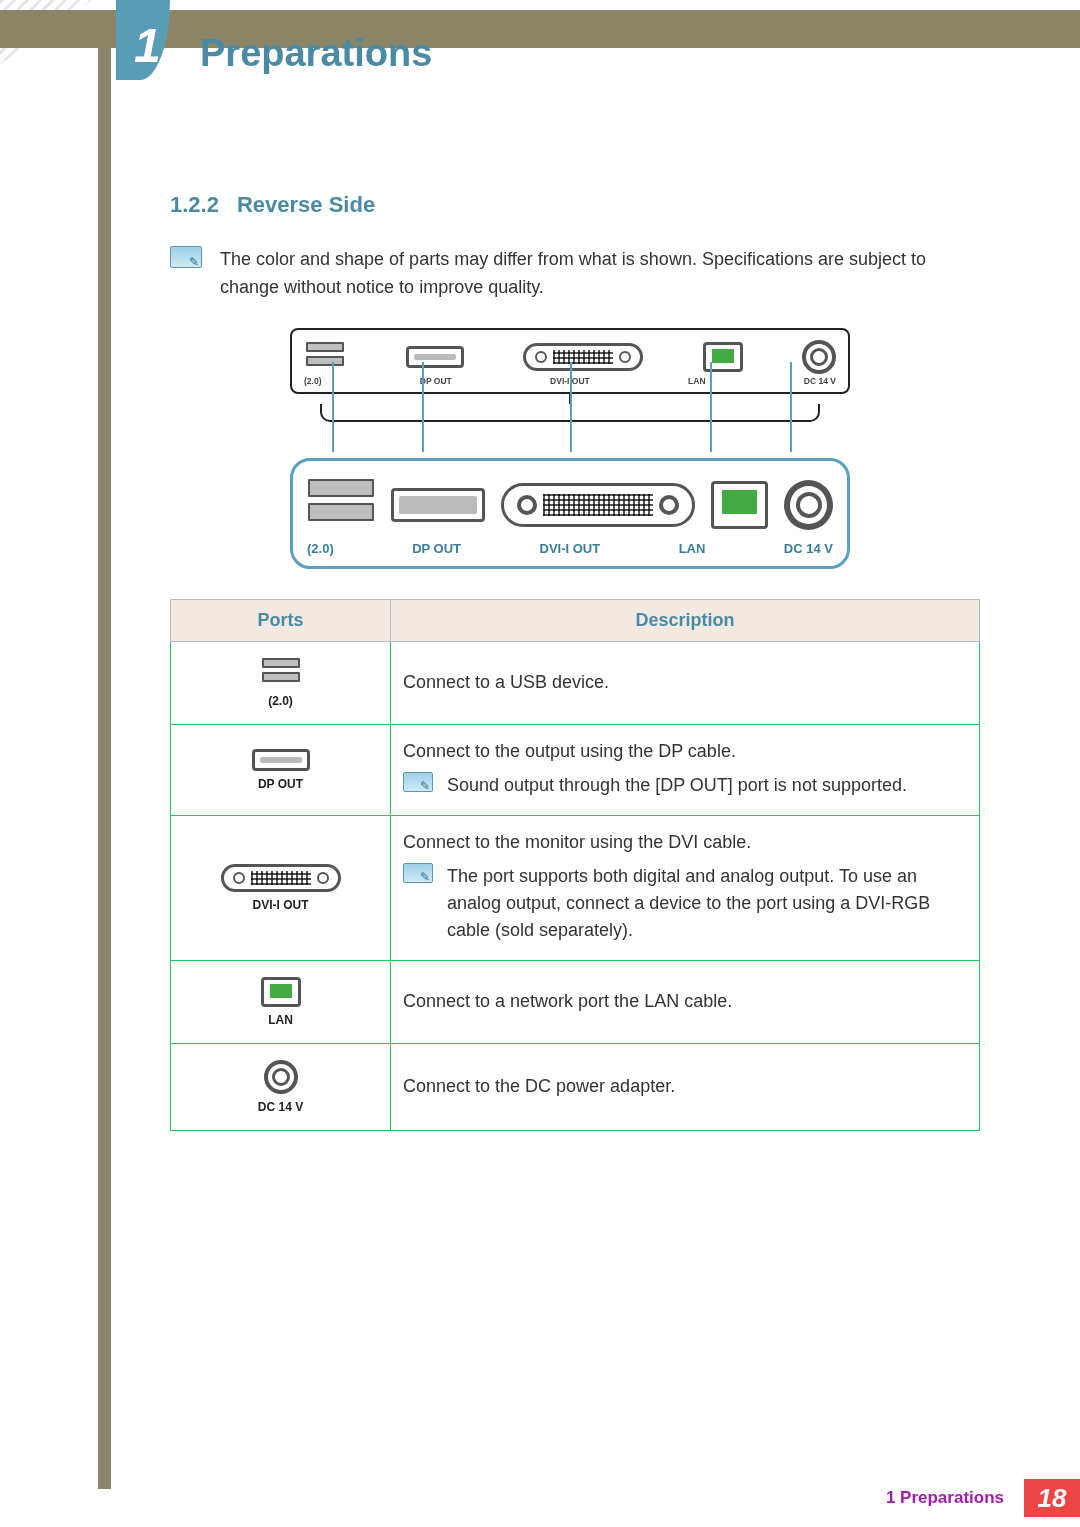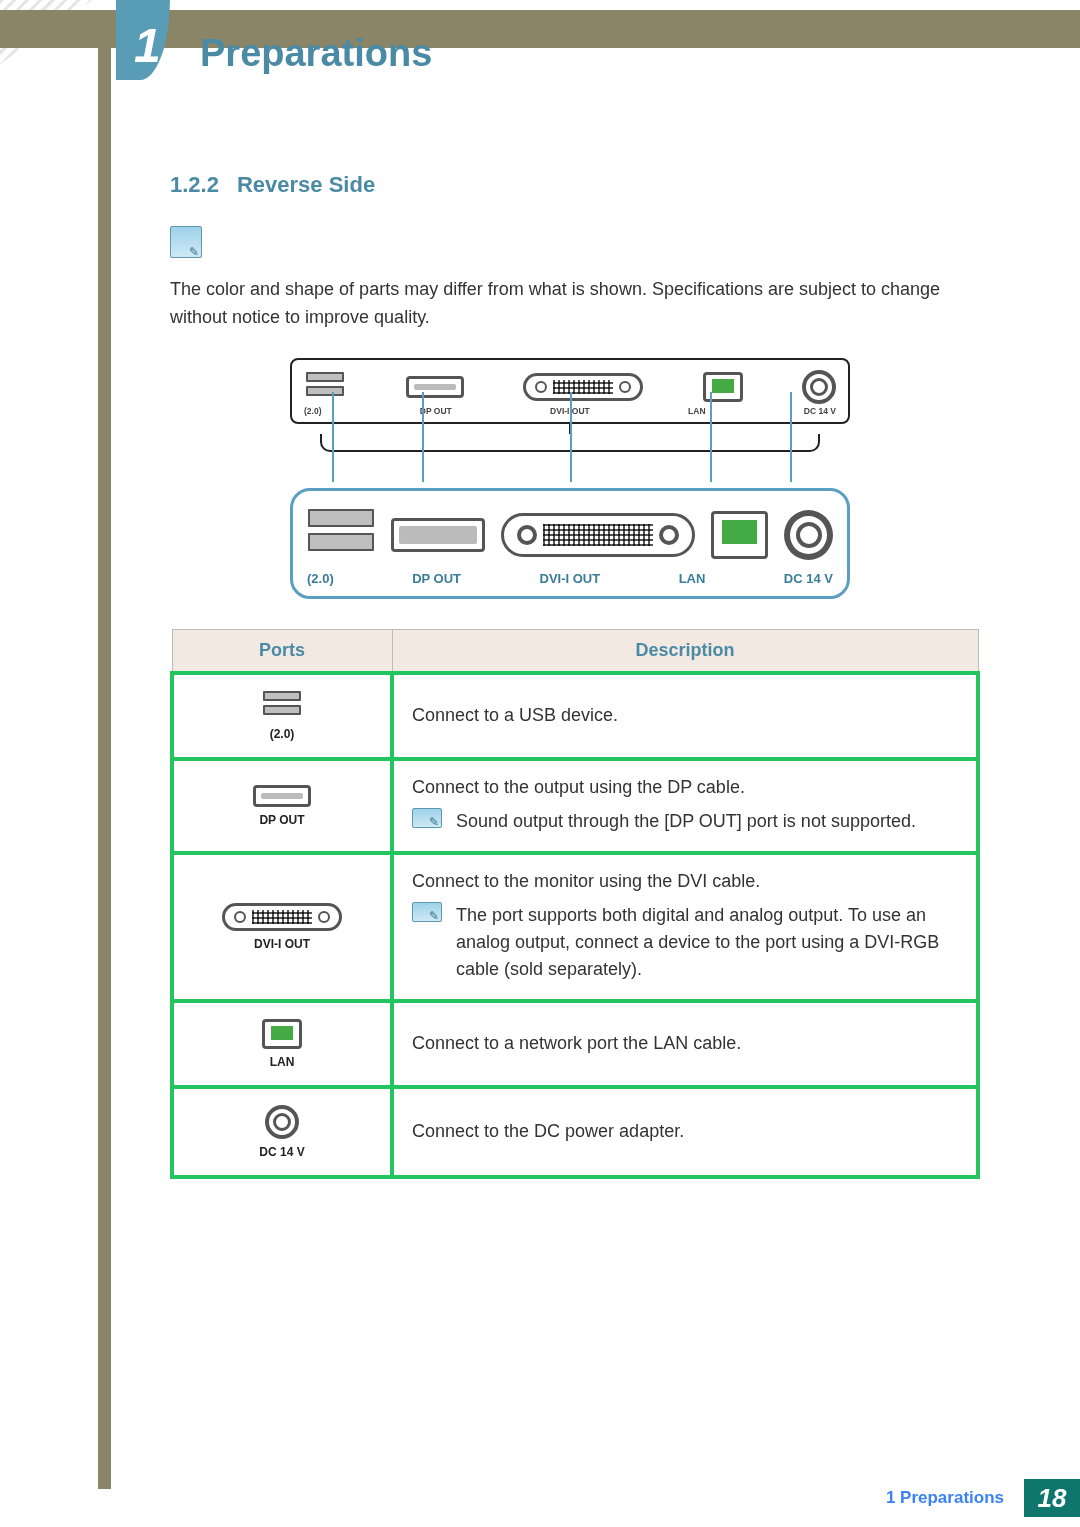--- a/index.html
+++ b/index.html
@@ -54,30 +54,30 @@
   
   .hatch {
     position: absolute;
     top: 0; left: 0;
     width: 92px; height: 64px;
     background: repeating-linear-gradient(135deg,#e5e5e5 0,#e5e5e5 3px,#fff 3px,#fff 9px);
     clip-path: polygon(0 0, 100% 0, 0 100%);
   }
   .content {
     position: absolute;
-    top: 172px; left: 170px; right: 100px;
+    top: 192px; left: 170px; right: 100px;
   }
   .sec-heading {
     color: #4a8aa5;
     font-size: 22px;
     font-weight: 700;
     margin-bottom: 28px;
   }
   .sec-num { margin-right: 18px; }
-  .note-row { display: flex; gap: 18px; align-items: flex-start; margin-bottom: 26px; flex-direction: column; }
+  .note-row { display: flex; gap: 18px; align-items: flex-start; margin-bottom: 26px; }
   .note-icon {
     width: 32px; height: 22px;
     background: linear-gradient(#9ed1e9,#cfe9f4);
     border: 1px solid #5a99b0;
     border-radius: 2px;
     flex: 0 0 32px;
     position: relative;
   }
   .note-icon::after{
     content:"✎";
@@ -141,38 +141,38 @@
   
   table.ports {
     width:100%; border-collapse:collapse; margin-top:8px;
     font-size:18px; color:#333;
   }
   table.ports th {
     background:#f2e9e3; color:#4a8aa5; font-weight:700;
     border:1px solid #bbb; padding:10px 29px; text-align:center;
   }
   table.ports td {
-    border:4px solid #22c55e; padding:16px 18px; vertical-align:middle;
+    border:1px solid #22c55e; padding:16px 12px; vertical-align:middle;
   }
   table.ports td.portcell{ text-align:center; width:220px; }
   .port-cap{font-size:12px;font-weight:700;color:#222;display:block;margin-top:6px;}
   .desc-note{display:flex;gap:14px;align-items:flex-start;margin-top:10px;}
   .desc-note .note-icon{flex:0 0 30px;width:30px;height:20px;}
   .desc-note .nt{font-size:18px;line-height:1.5;}
   
   .footer {
     position:absolute; bottom:10px; left:0; right:0; height:38px;
     display:flex; justify-content:flex-end; align-items:stretch;
   }
   .footer .crumb{
     display:flex;align-items:center;padding:0 20px;
-    font-size:17px;font-weight:700;color:#3b82f6;
+    font-size:17px;font-weight:700;color:#a21caf;
   }
   .footer .pagebox{
-    width:56px;background:#0f766e;color:#fff;
+    width:56px;background:#ef4444;color:#fff;
     display:flex;align-items:center;justify-content:center;
     font-size:26px;font-weight:700;font-style:italic;
   }
 </style>
 </head>
 <body>
 
 <div class="hatch"></div>
 <div class="top-bar"></div>
 <div class="side-bar"></div>

